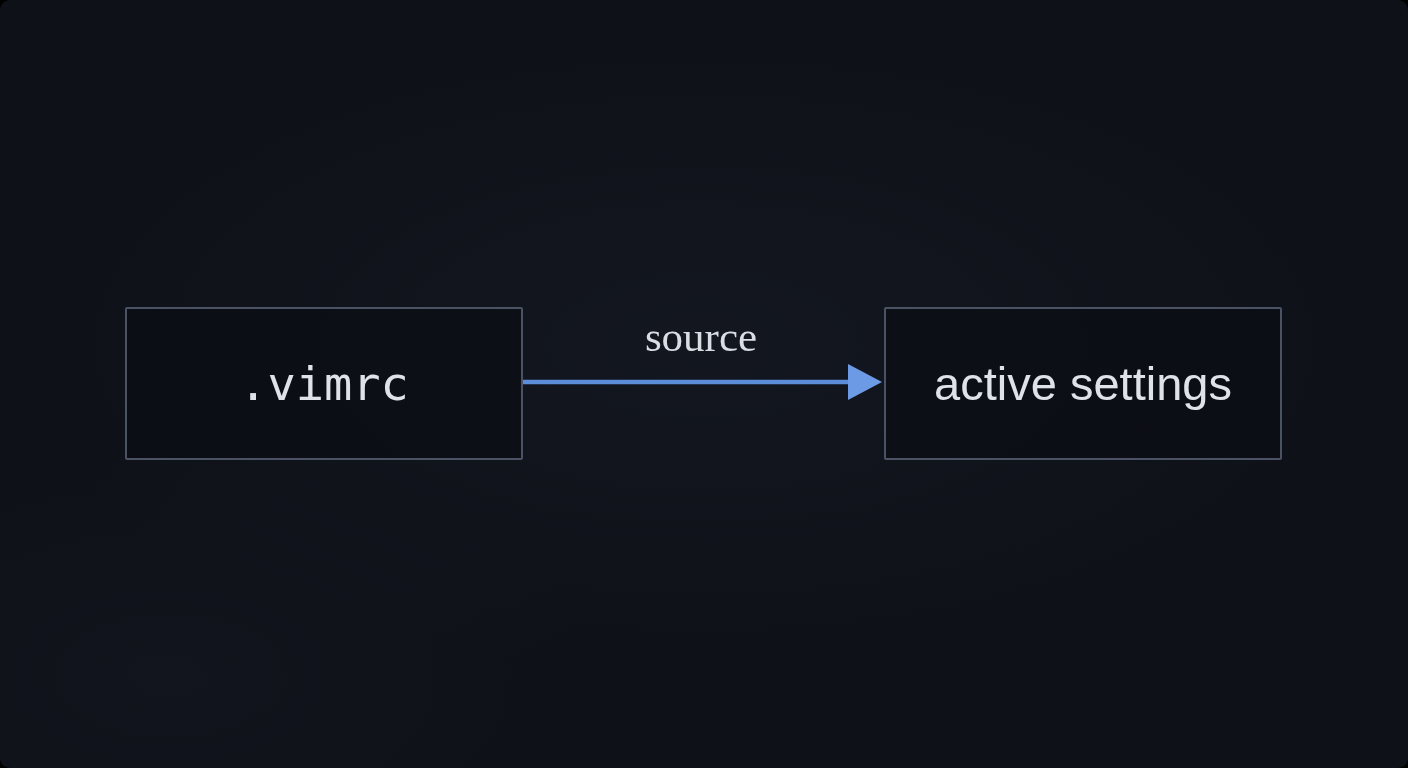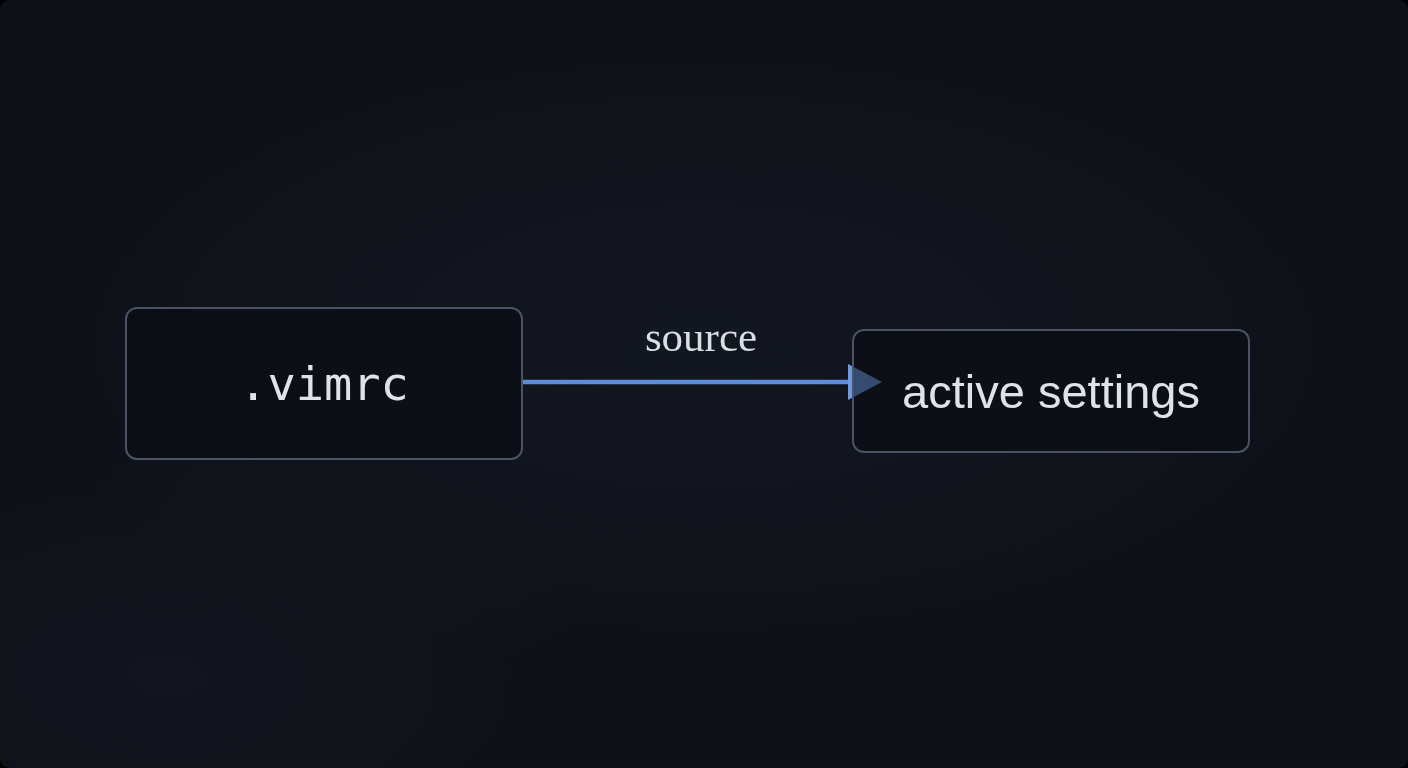--- a/index.html
+++ b/index.html
@@ -37,40 +37,39 @@
   .diagram-layer {
     position: absolute;
     inset: 0;
   }
 
   
   .node {
     position: absolute;
     box-sizing: border-box;
     border: 2px solid #4a5263;
-    border-radius: 12px;
+    border-radius: 2px;
     background: rgba(9, 11, 17, 0.55);
     display: flex;
     align-items: center;
     justify-content: center;
   }
 
   #node-vimrc {
     left: 125px;
     top: 307px;
     width: 398px;
     height: 153px;
   }
 
   #node-active-settings {
-    left: 852px;
+    left: 884px;
     top: 307px;
     width: 398px;
-    height: 124px;
-    margin-top: 22px;
+    height: 153px;
   }
 
   .node-label {
     color: #dfe2e8;
     line-height: 1;
     white-space: nowrap;
   }
 
   .node-label.mono {
     font-family: "DejaVu Sans Mono", "Liberation Mono", monospace;

